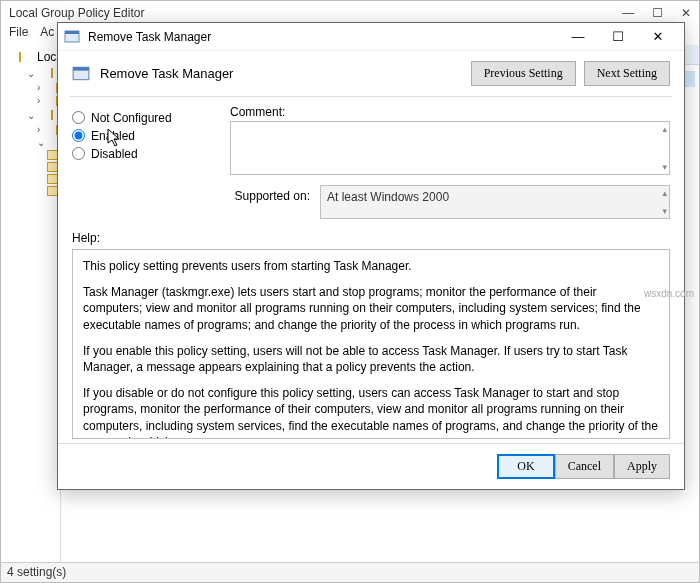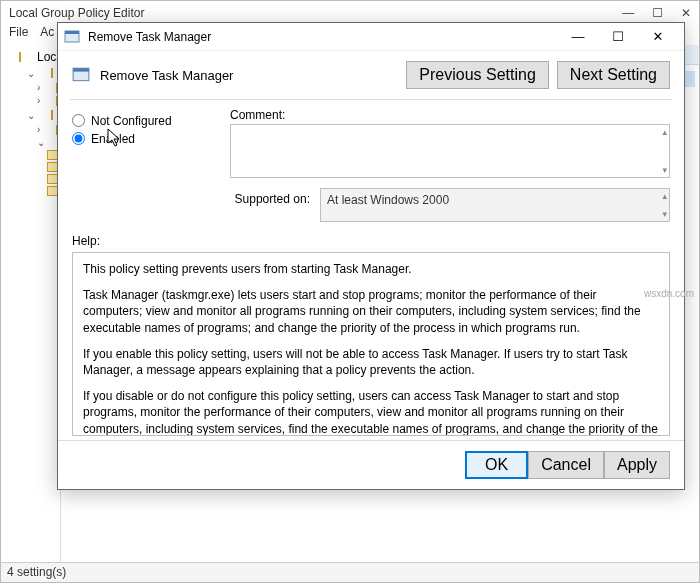--- a/index.html
+++ b/index.html
@@ -27,21 +27,21 @@
 .dialog { position: absolute; left: 57px; top: 22px; width: 628px; height: 468px; background: #fff; border: 1px solid #666; box-shadow: 0 4px 20px rgba(0,0,0,.25); display: flex; flex-direction: column; }
 .dlg-titlebar { height: 28px; display: flex; align-items: center; padding: 0 6px; border-bottom: 1px solid #eee; }
 .dlg-titlebar .ico { width: 16px; height: 16px; margin-right: 8px; }
 .dlg-titlebar .ttl { font-size: 12px; }
 .dlg-titlebar .wbtns { margin-left: auto; display: flex; }
 .wbtn { width: 40px; height: 24px; display: flex; align-items: center; justify-content: center; font-size: 13px; }
 .dlg-header { display: flex; align-items: center; padding: 10px 14px; gap: 10px; }
 .dlg-header .ico { width: 18px; height: 18px; }
 .dlg-header .name { font-size: 13px; }
 .nav-btns { margin-left: auto; display: flex; gap: 8px; }
-.btn { border: 1px solid #adadad; background: #e1e1e1; padding: 4px 12px; font-size: 16px; cursor: default; }
+.btn { border: 1px solid #adadad; background: #e1e1e1; padding: 4px 12px; font-size: 12px; cursor: default; font-family: Liberation Serif, serif; }
 .btn.primary { border: 2px solid #0078d7; background: #e5f1fb; padding: 3px 18px; }
 .sep { height: 1px; background: #ddd; margin: 0 12px; }
 .dlg-body { flex: 1; padding: 8px 14px 4px; display: flex; flex-direction: column; overflow: hidden; }
 .row-config { display: flex; gap: 18px; }
 .radios { width: 140px; padding-top: 2px; }
 .radio { display: flex; align-items: flex-start; gap: 6px; margin: 4px 0; font-size: 12px; }
 .radio input { margin: 0; }
 .fields { flex: 1; }
 .flabel { font-size: 12px; margin-bottom: 2px; display: block; }
 .commentbox { width: 100%; height: 54px; border: 1px solid #bfbfbf; background: #fff; position: relative; }
@@ -166,20 +166,24 @@
     <div class="row-config">
       <div class="radios">
         <label class="radio">
             <input type="radio" name="st" style="">
             <span>Not Configured</span>
           </label>
         <label class="radio">
             <input type="radio" name="st" checked="" style="">
             <span>Enabled</span>
           </label>
+        <label class="radio">
+            <input type="radio" name="st" style="">
+            <span>Disabled</span>
+          </label>
       </div>
       <div class="fields">
         <span class="flabel">Comment:</span>
         <div class="commentbox">
           <span class="scrmark">▴</span>
           <span class="scrmark2">▾</span>
         </div>
         <div class="supportrow">
           <span class="lbl">Supported on:</span>
           <div class="supportbox">

